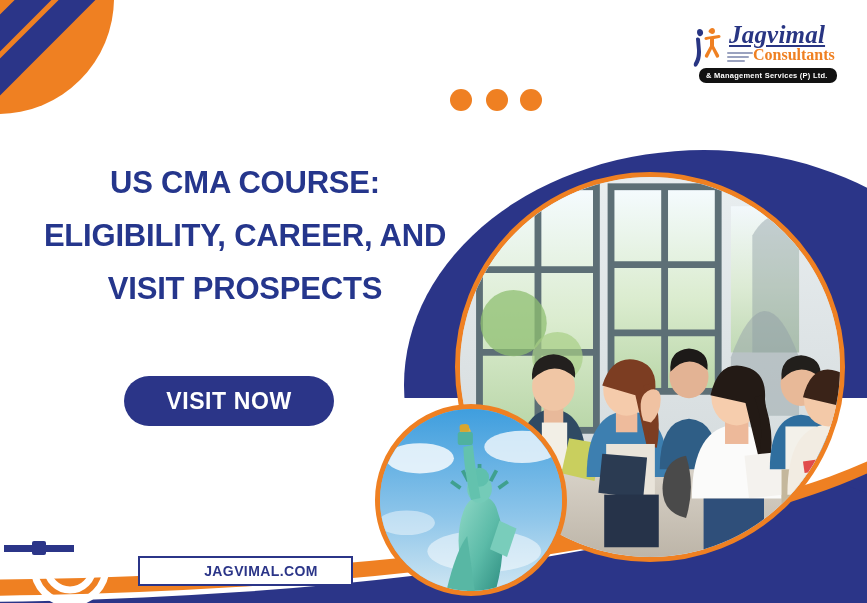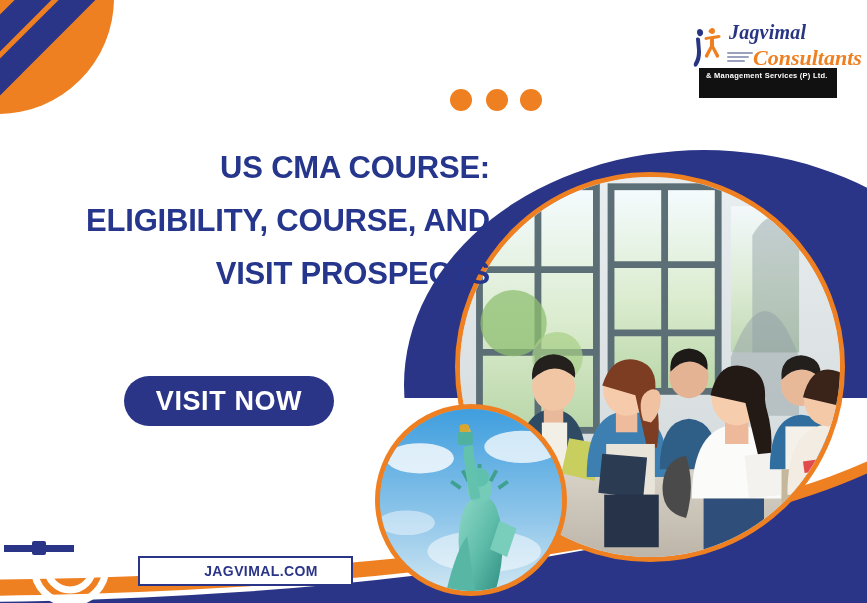--- a/index.html
+++ b/index.html
@@ -25,69 +25,69 @@
   }
   #corner-tl .stripe.s1{left:-26px;}
   #corner-tl .stripe.s2{left:18px;}
 
   
   #logo{right:14px;top:22px;width:160px;height:62px;}
   .logo-mark{position:absolute;left:0;top:4px;width:34px;height:42px;}
   .logo-word{
     position:absolute;left:36px;top:0px;
     font-family:"Liberation Serif", serif;
-    font-style:italic;font-weight:bold;font-size:20px;
-    color:#283583;letter-spacing:.2px;line-height:1;
+    font-style:italic;font-weight:bold;font-size:25px;
+    color:#283583;letter-spacing:.2px;line-height:1;text-decoration:underline;
   }
   .logo-sub{
     position:absolute;left:60px;top:25px;
     font-family:"Liberation Serif", serif;
-    font-style:italic;font-weight:bold;font-size:22px;
+    font-weight:bold;font-size:16px;
     color:#EF8022;line-height:1;
   }
   .logo-lines{position:absolute;left:34px;top:30px;width:26px;height:12px;}
   .logo-lines i{display:block;height:2px;background:#9aa2bf;margin-bottom:2px;border-radius:1px;}
   .logo-lines i:nth-child(1){width:26px;}
   .logo-lines i:nth-child(2){width:22px;}
   .logo-lines i:nth-child(3){width:18px;}
   .logo-tag{
     position:absolute;left:6px;top:46px;
     background:#111;color:#fff;
     font-size:7.5px;font-weight:bold;letter-spacing:.25px;
-    padding:3px 9px 18px 7px;border-radius:0;white-space:nowrap;
+    padding:3px 9px 3px 7px;border-radius:7px;white-space:nowrap;
   }
 
   
   #dots{left:450px;top:89px;width:94px;height:24px;}
   #dots .dot{
     position:absolute;top:0;width:22px;height:22px;border-radius:50%;
     background:#EF8022;
   }
   #dots .dot:nth-child(1){left:0;}
   #dots .dot:nth-child(2){left:36px;}
   #dots .dot:nth-child(3){left:70px;}
 
   
   #title{
-    left:0px;top:141px;width:490px;
-    text-align:right;
+    left:0px;top:156px;width:490px;
+    text-align:center;
     color:#25368C;
     font-weight:bold;
     font-size:31px;
     line-height:53px;
     letter-spacing:-0.2px;
     z-index:6;
   }
   #title .tline{display:block;white-space:nowrap;}
 
   
   #cta{
     left:124px;top:376px;width:210px;height:50px;
     background:#2B3588;border-radius:26px;
-    color:#fff;font-size:27px;font-weight:bold;letter-spacing:.6px;
+    color:#fff;font-size:23px;font-weight:bold;letter-spacing:.6px;
     display:flex;align-items:center;justify-content:center;
     z-index:6;
   }
 
   
   #navy-blob{
     left:404px;top:150px;width:600px;height:470px;
     background:#2B3588;
     border-radius:50%;
     z-index:1;
@@ -182,21 +182,21 @@
   </div>
 
   <div class="abs" id="dots">
     <span class="dot"></span>
     <span class="dot"></span>
     <span class="dot"></span>
   </div>
 
   <div class="abs" id="title">
     <span class="tline">US CMA COURSE:</span>
-    <span class="tline">ELIGIBILITY, COURSE, AND</span>
+    <span class="tline">ELIGIBILITY, CAREER, AND</span>
     <span class="tline">VISIT PROSPECTS</span>
   </div>
 
   <div class="abs" id="cta">VISIT NOW</div>
 
   <div class="abs" id="photo-students">
     <svg class="ph" viewBox="0 0 390 390" preserveAspectRatio="xMidYMid slice">
       <defs>
         <linearGradient id="wall" x1="0" y1="0" x2="0" y2="1">
           <stop offset="0%" stop-color="#e9eef0"></stop>

